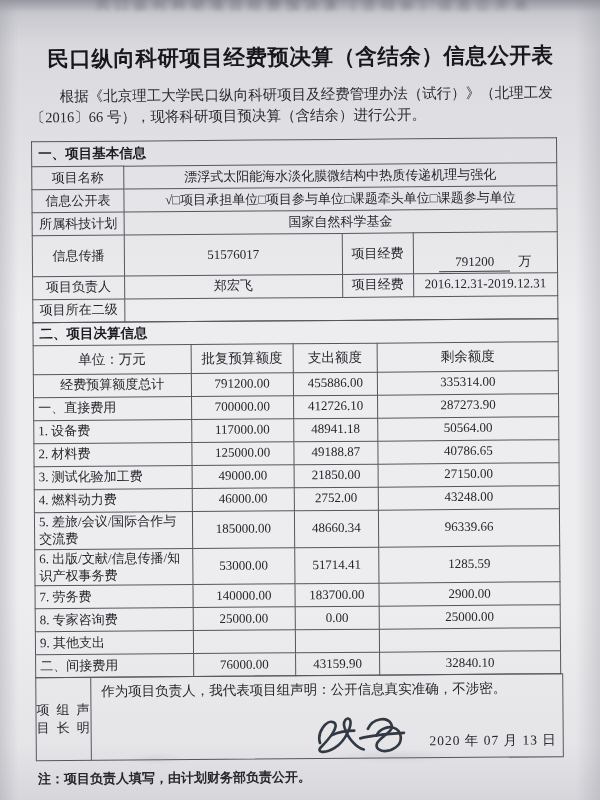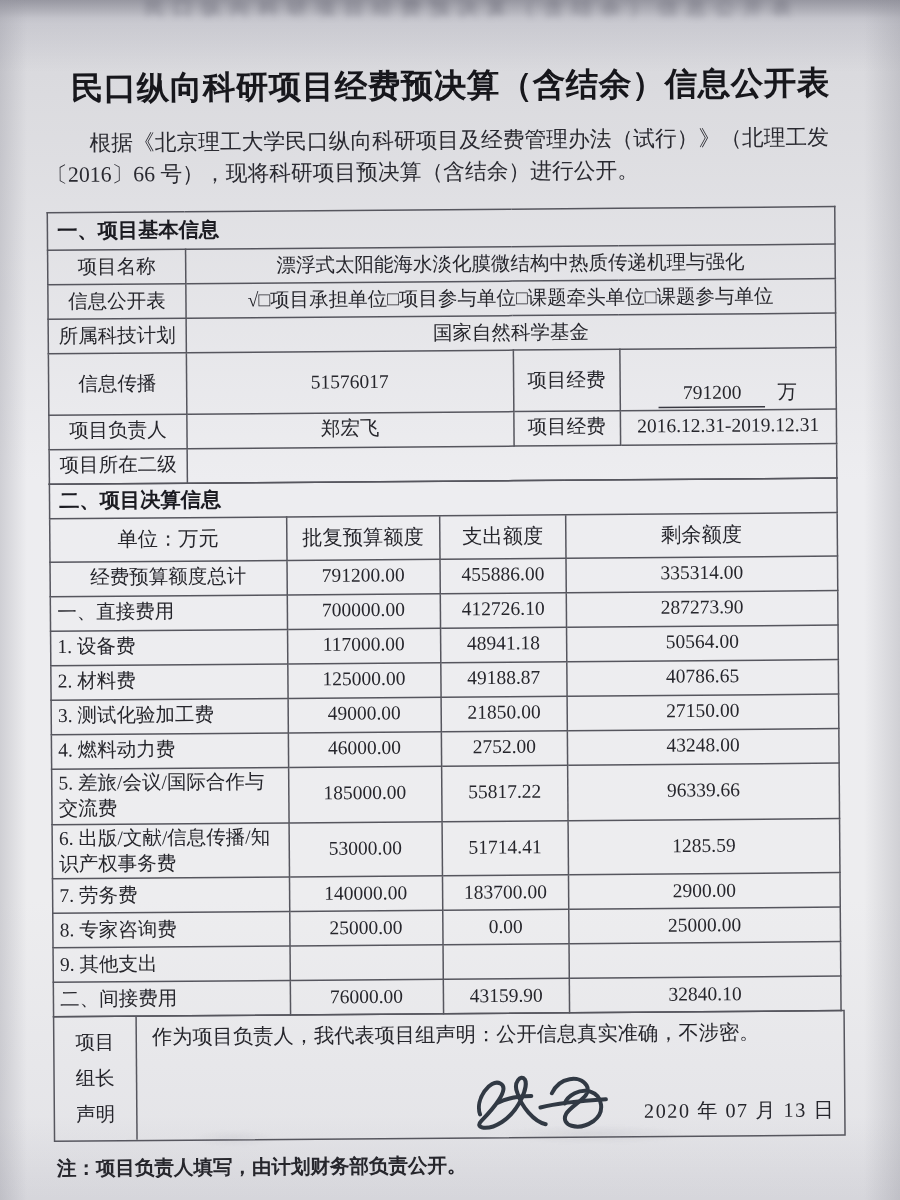--- a/index.html
+++ b/index.html
@@ -51,21 +51,21 @@
   .t2 .cols-hdr td{height:26px;text-align:center;font-size:13.5px;vertical-align:middle;}
   .t2 td.name{text-align:left;height:20px;vertical-align:middle;}
   .t2 td.name.total{text-align:center;}
   .t2 td.num{text-align:center;vertical-align:middle;}
   .decl{
     display:flex;width:528px;margin-left:30px;margin-top:-1px;
     border:1px solid #56565e;box-sizing:border-box;min-height:84px;
   }
   .decl-lbl{
     width:54px;border-right:1px solid #56565e;
-    display:flex;flex-direction:column;justify-content:center;align-items:center;
+    display:flex;flex-direction:row;justify-content:center;align-items:center;
     gap:6px;font-size:13px;color:#26262c;
   }
   .decl-body{flex:1;position:relative;padding:4px 8px 2px 10px;}
   .decl-stmt{font-size:13.5px;line-height:1.45;color:#26262c;}
   .sign-line{
     position:absolute;right:6px;bottom:4px;left:0;
     display:flex;align-items:flex-end;justify-content:flex-end;
     font-size:13.5px;white-space:nowrap;
   }
   .sign-label{margin-right:2px;line-height:24px;}
@@ -189,21 +189,21 @@
           </tr>
           <tr>
             <td class="name">4. 燃料动力费</td>
             <td class="num">46000.00</td>
             <td class="num">2752.00</td>
             <td class="num">43248.00</td>
           </tr>
           <tr>
             <td class="name">5. 差旅/会议/国际合作与交流费</td>
             <td class="num">185000.00</td>
-            <td class="num">55817.22</td>
+            <td class="num">48660.34</td>
             <td class="num">96339.66</td>
           </tr>
           <tr>
             <td class="name">6. 出版/文献/信息传播/知识产权事务费</td>
             <td class="num">53000.00</td>
             <td class="num">51714.41</td>
             <td class="num">1285.59</td>
           </tr>
           <tr>
             <td class="name">7. 劳务费</td>

